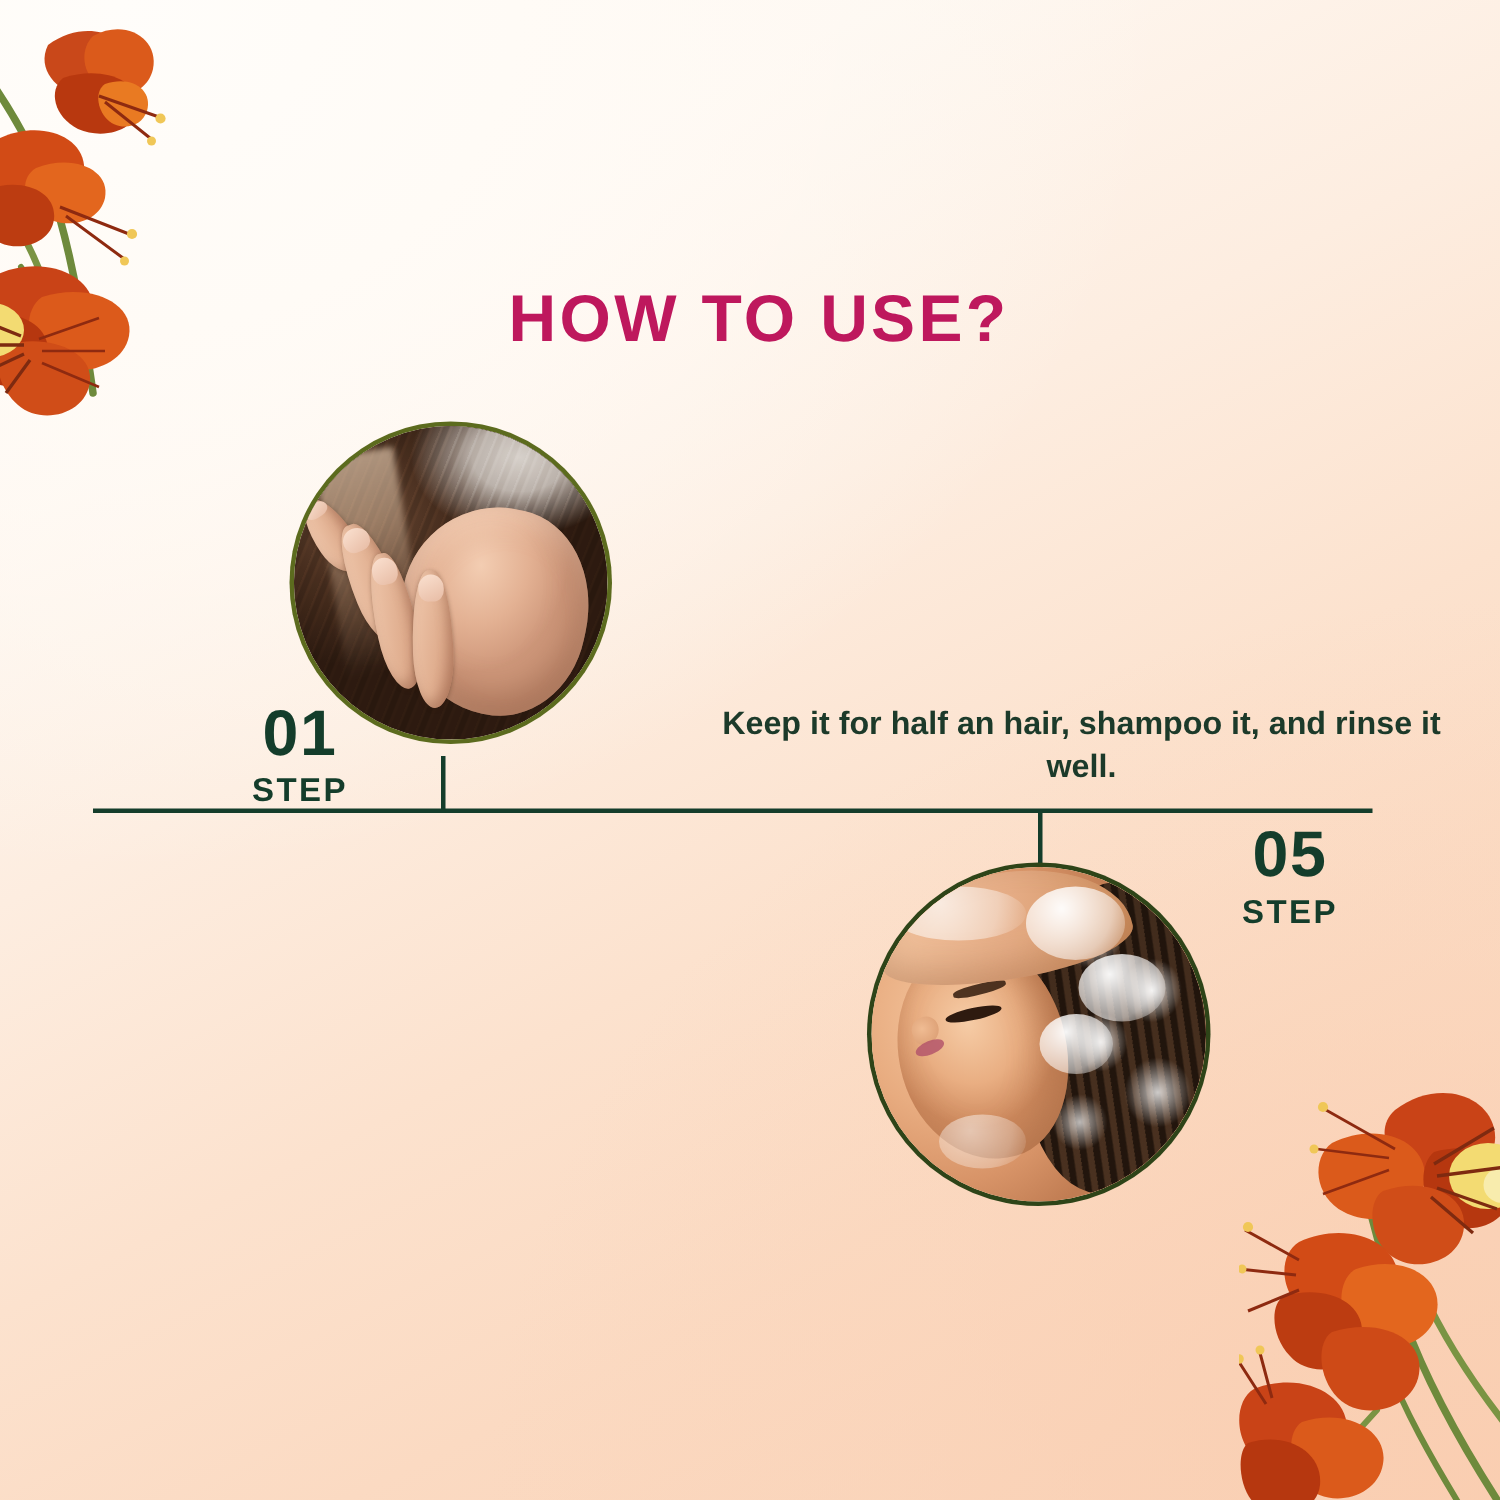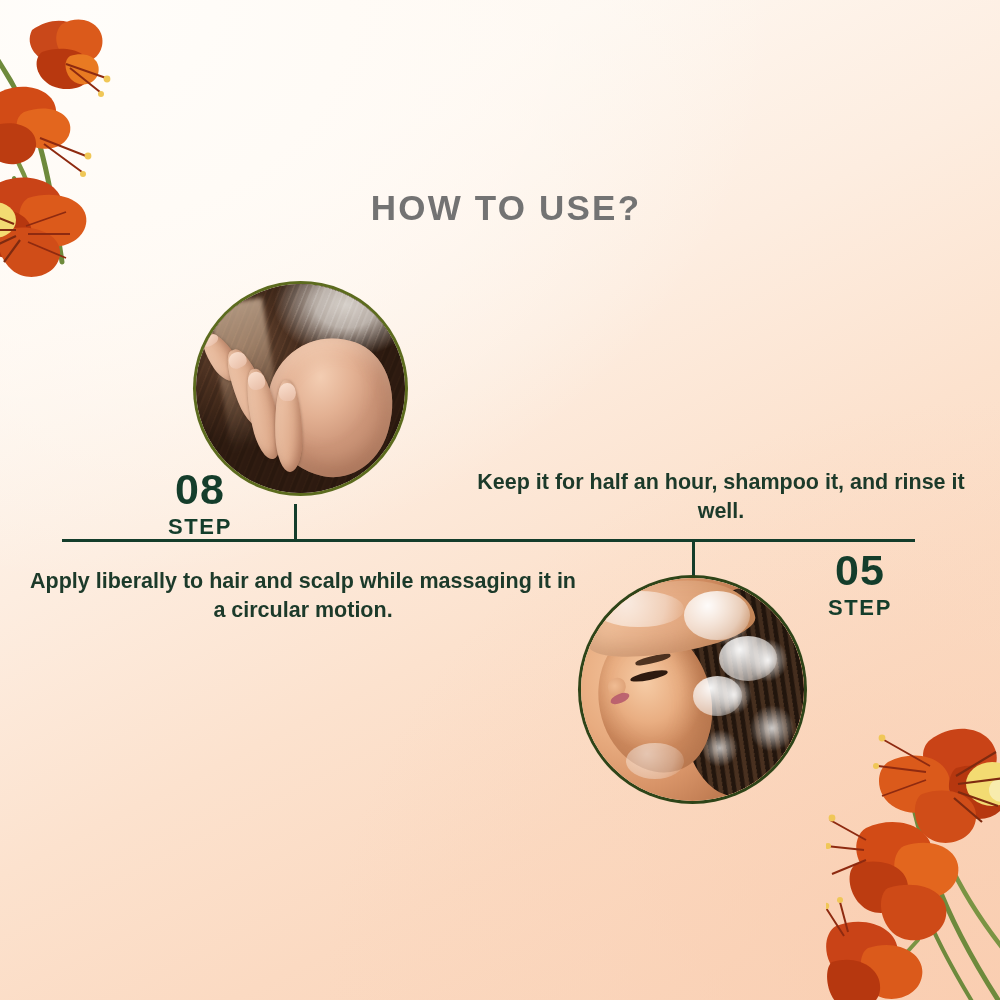--- a/index.html
+++ b/index.html
@@ -33,24 +33,24 @@
   .bg-warm {
     position:absolute; inset:0;
     background:radial-gradient(90% 80% at 100% 100%, rgba(250,205,176,.85) 0%, rgba(250,210,183,.35) 45%, rgba(255,255,255,0) 75%);
   }
 
   
   .title {
     position:absolute;
     left:0; right:0; top:188px;
     text-align:center;
-    font-size:35px;
+    font-size:44px;
     font-weight:bold;
     letter-spacing:2.2px;
-    color:#737373;
+    color:#be185d;
     padding-left:12px;
   }
 
   
   .timeline-line {
     position:absolute;
     left:62px; top:539px;
     width:853px; height:3px;
     background:#143D2B;
   }
@@ -384,25 +384,24 @@
       <div class="foam fm1"></div>
       <div class="foam fm2"></div>
       <div class="foam fm3"></div>
       <div class="foam fm4"></div>
       <div class="foam fm5"></div>
     </div>
     <div class="ring"></div>
   </div>
 
   <div class="step-label" id="step-label-1">
-    <div class="step-num">08</div>
+    <div class="step-num">01</div>
     <div class="step-word">STEP</div>
   </div>
 
   <div class="step-label" id="step-label-2">
     <div class="step-num">05</div>
     <div class="step-word">STEP</div>
   </div>
 
-  <div class="desc" id="desc-step-1">Apply liberally to hair and scalp while massaging it in a circular motion.</div>
-  <div class="desc" id="desc-step-2">Keep it for half an hour, shampoo it, and rinse it well.</div>
+  <div class="desc" id="desc-step-2">Keep it for half an hair, shampoo it, and rinse it well.</div>
 
 </div>
 
 </body></html>

